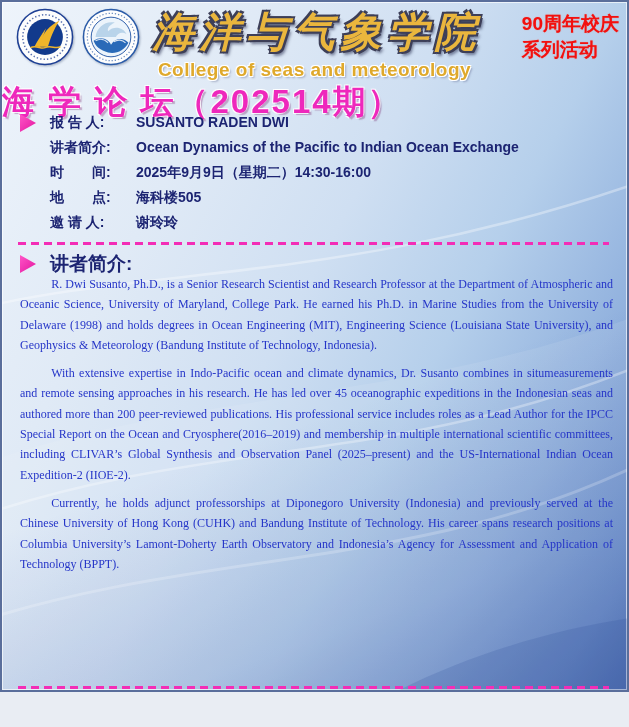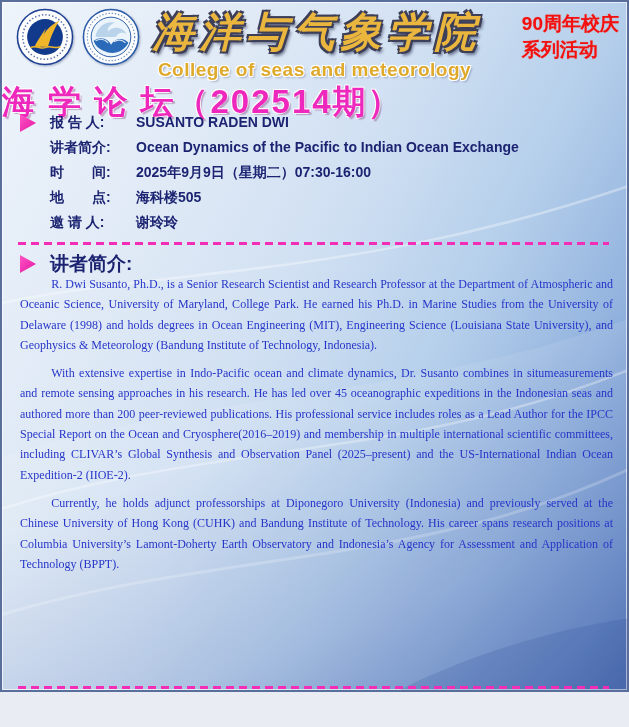--- a/index.html
+++ b/index.html
@@ -125,21 +125,21 @@
       <span class="info-value">SUSANTO RADEN DWI</span>
     </div>
     <div class="info-row">
       <span class="arrow ghost"></span>
       <span class="info-label">讲者简介:</span>
       <span class="info-value">Ocean Dynamics of the Pacific to Indian Ocean Exchange</span>
     </div>
     <div class="info-row">
       <span class="arrow ghost"></span>
       <span class="info-label">时　　间:</span>
-      <span class="info-value">2025年9月9日（星期二）07:30-16:00</span>
+      <span class="info-value">2025年9月9日（星期二）14:30-16:00</span>
     </div>
     <div class="info-row">
       <span class="arrow ghost"></span>
       <span class="info-label">地　　点:</span>
       <span class="info-value">海科楼505</span>
     </div>
     <div class="info-row">
       <span class="arrow ghost"></span>
       <span class="info-label">邀 请 人:</span>
       <span class="info-value">谢玲玲</span>

